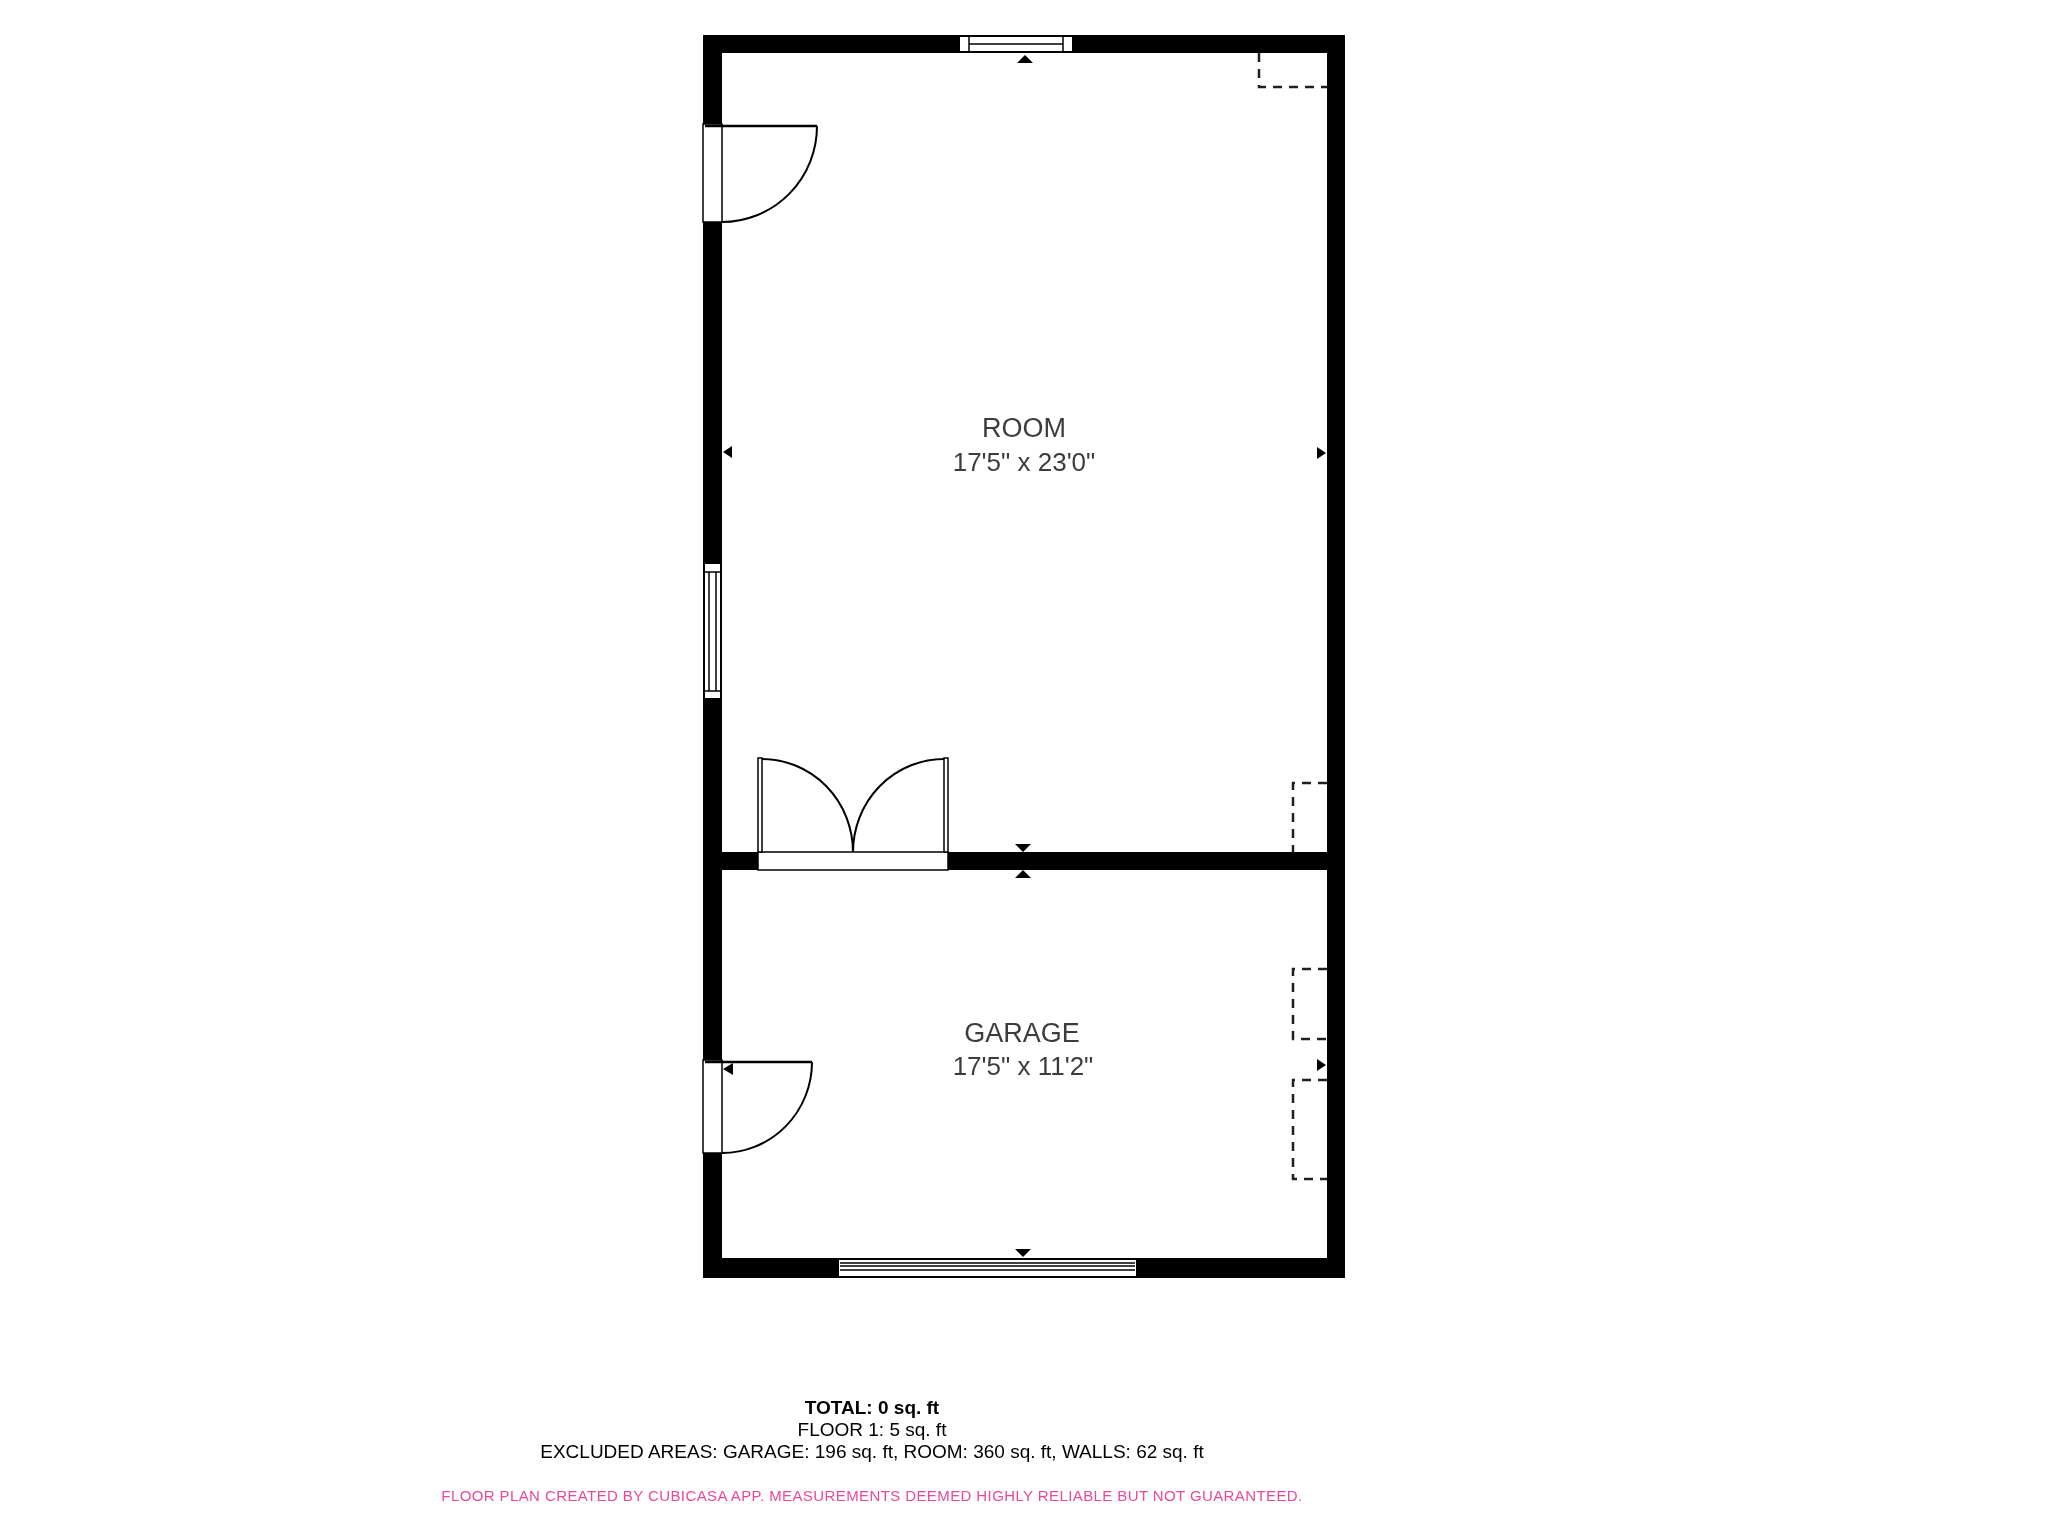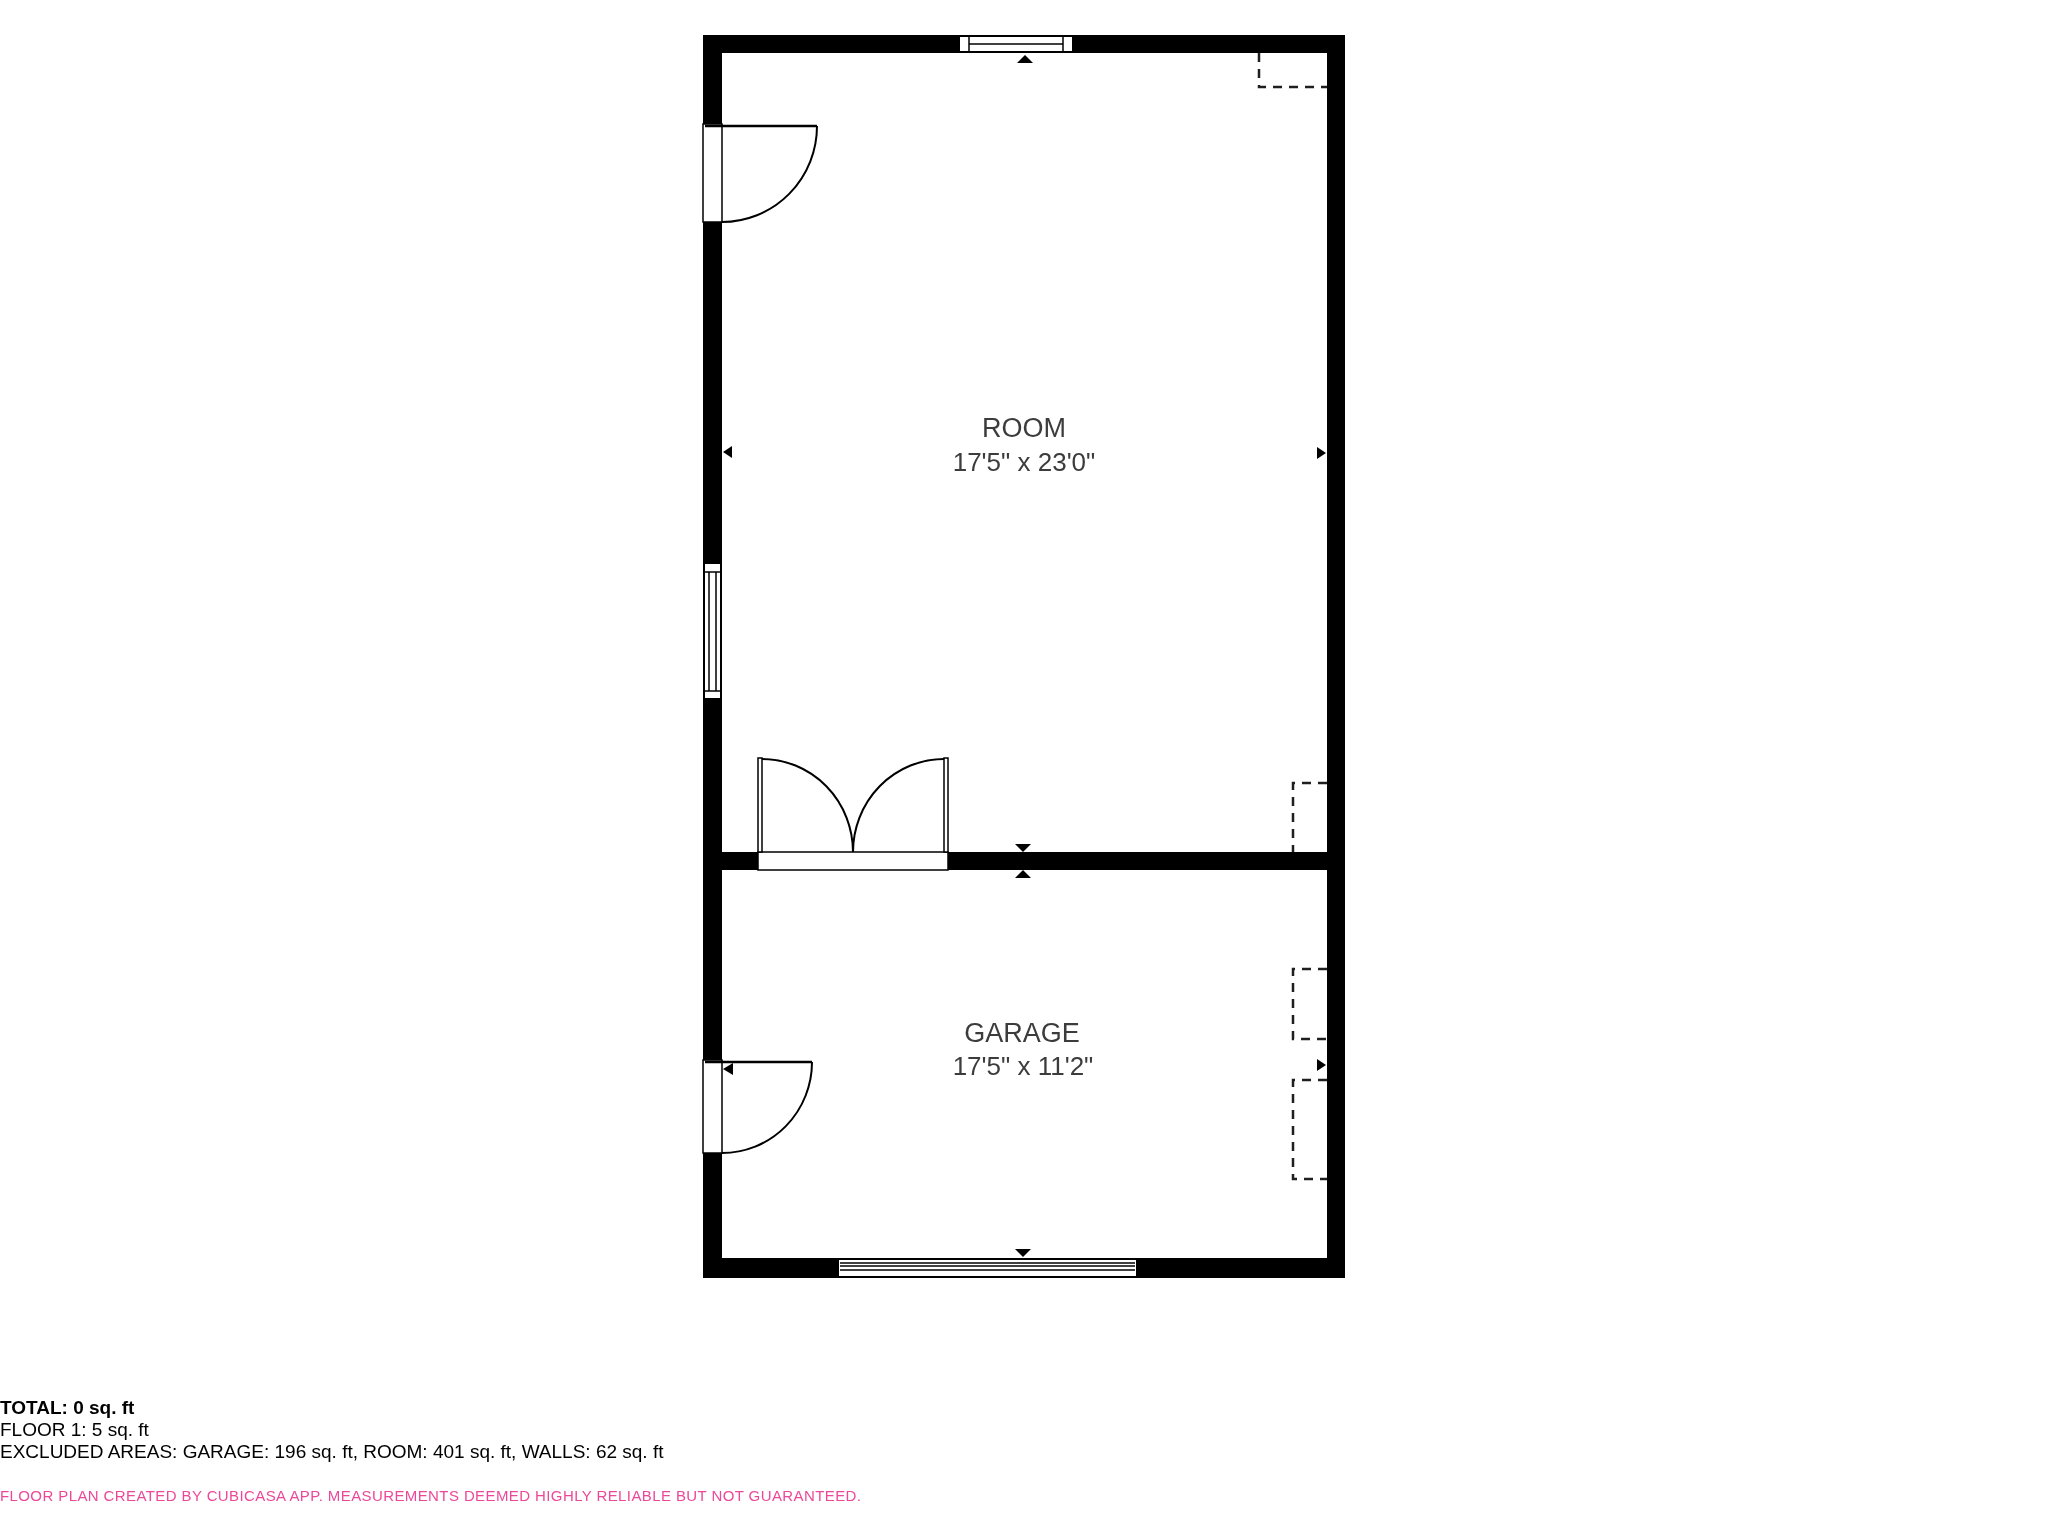--- a/index.html
+++ b/index.html
@@ -36,20 +36,21 @@
   .room-dims {
     font-size: 26px;
     fill: #3c3c3c;
     text-anchor: middle;
   }
   #summary {
     position: absolute;
     left: 0;
     top: 1397px;
     width: 100%;
+    text-align: center;
     color: #000000;
   }
   .summary-line { font-size: 19px; line-height: 22px; }
   .summary-total { font-weight: bold; }
   .disclaimer-line {
     margin-top: 24px;
     font-size: 15px;
     line-height: 17px;
     letter-spacing: 0.4px;
     color: #ec4899;
@@ -132,17 +133,17 @@
 
     <text class="room-name" x="1024" y="437">ROOM</text>
     <text class="room-dims" x="1024" y="471">17'5" x 23'0"</text>
     <text class="room-name" x="1022" y="1042">GARAGE</text>
     <text class="room-dims" x="1023" y="1075">17'5" x 11'2"</text>
   </svg>
 
   <div id="summary">
     <div class="summary-line summary-total">TOTAL: 0 sq. ft</div>
     <div class="summary-line">FLOOR 1: 5 sq. ft</div>
-    <div class="summary-line">EXCLUDED AREAS: GARAGE: 196 sq. ft, ROOM: 401 sq. ft, WALLS: 62 sq. ft</div>
+    <div class="summary-line">EXCLUDED AREAS: GARAGE: 196 sq. ft, ROOM: 360 sq. ft, WALLS: 62 sq. ft</div>
     <div class="disclaimer-line">FLOOR PLAN CREATED BY CUBICASA APP. MEASUREMENTS DEEMED HIGHLY RELIABLE BUT NOT GUARANTEED.</div>
   </div>
 
 </div>
 
 </body></html>

